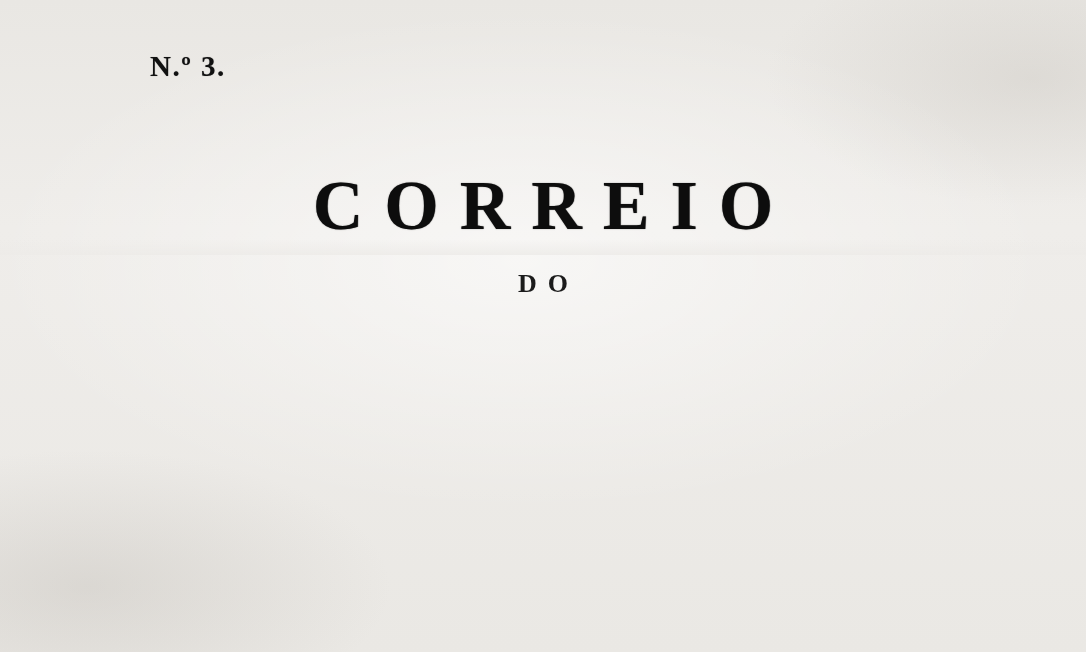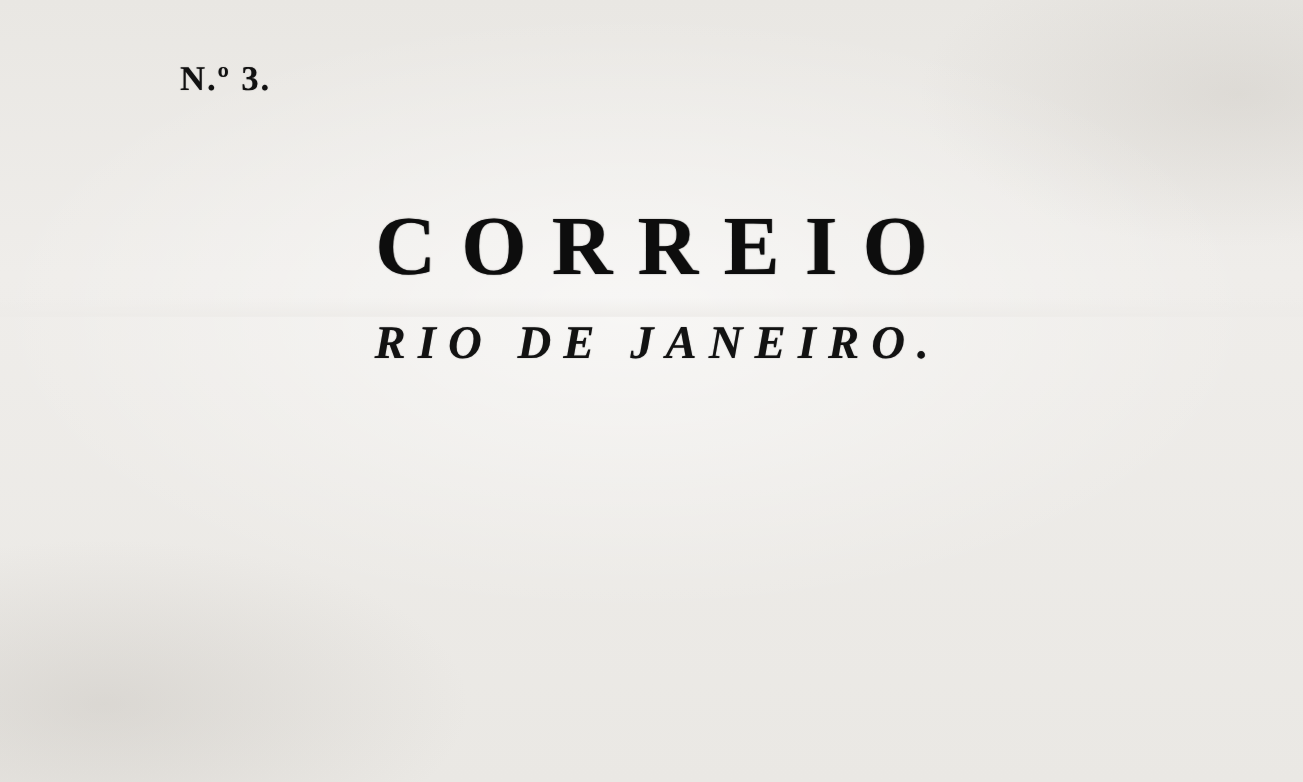--- a/index.html
+++ b/index.html
@@ -123,21 +123,21 @@
 <body>
 
 <div id="page">
 
   <div class="issue-no">N.º 3.</div>
 
   <div class="price">80 réis.</div>
 
   <div class="masthead">
     <div class="title-main">CORREIO</div>
-    <div class="title-sub">RIO DE JANEIRO.</div>
+    <div class="title-do">DO</div>
   </div>
 
   <div class="epigraph">
     <br>
     <br>
     
     
   </div>
 
   <div class="crop-fade"></div>

